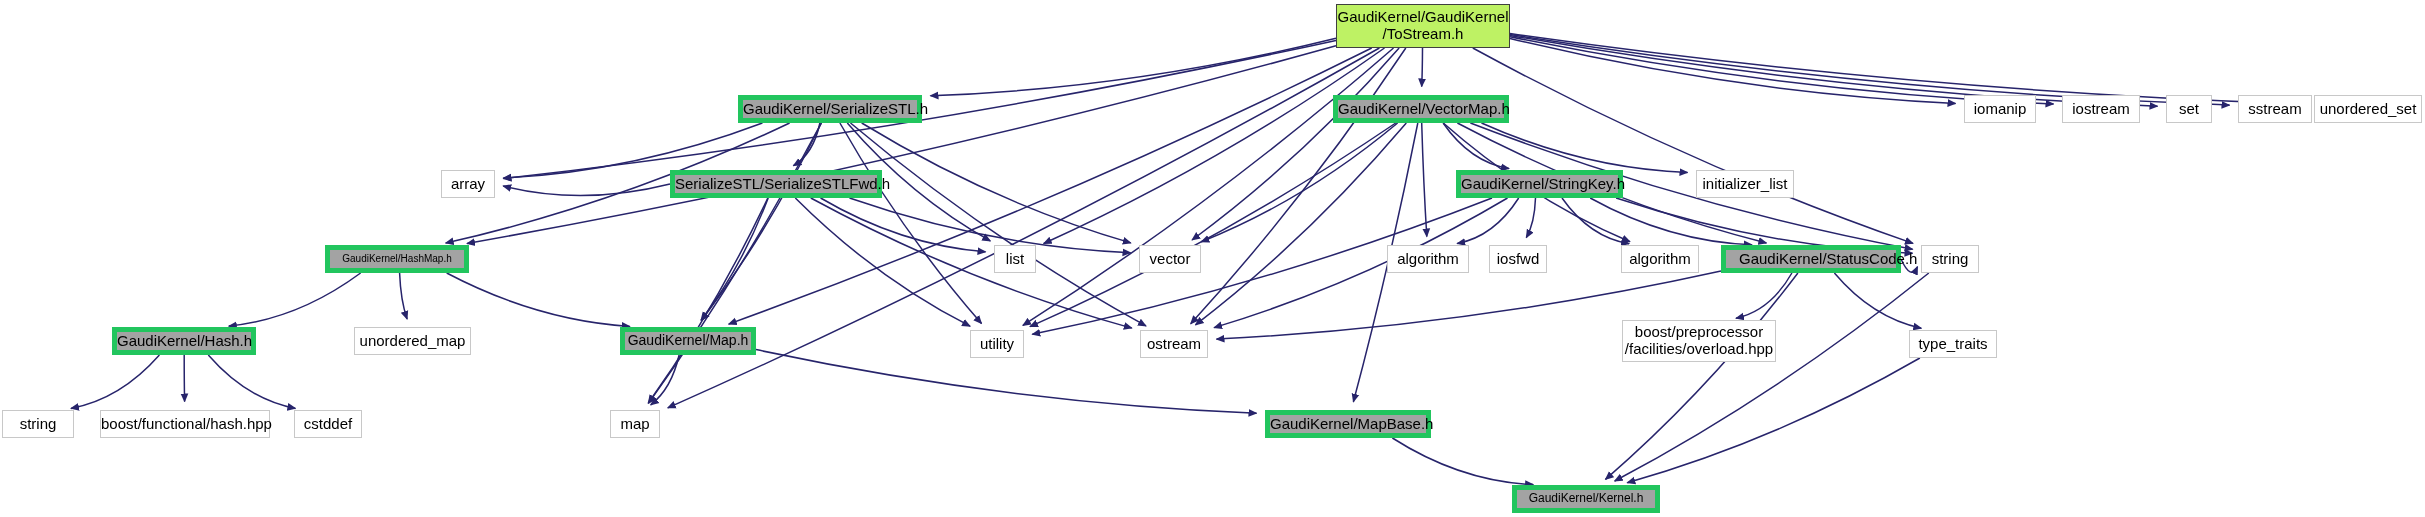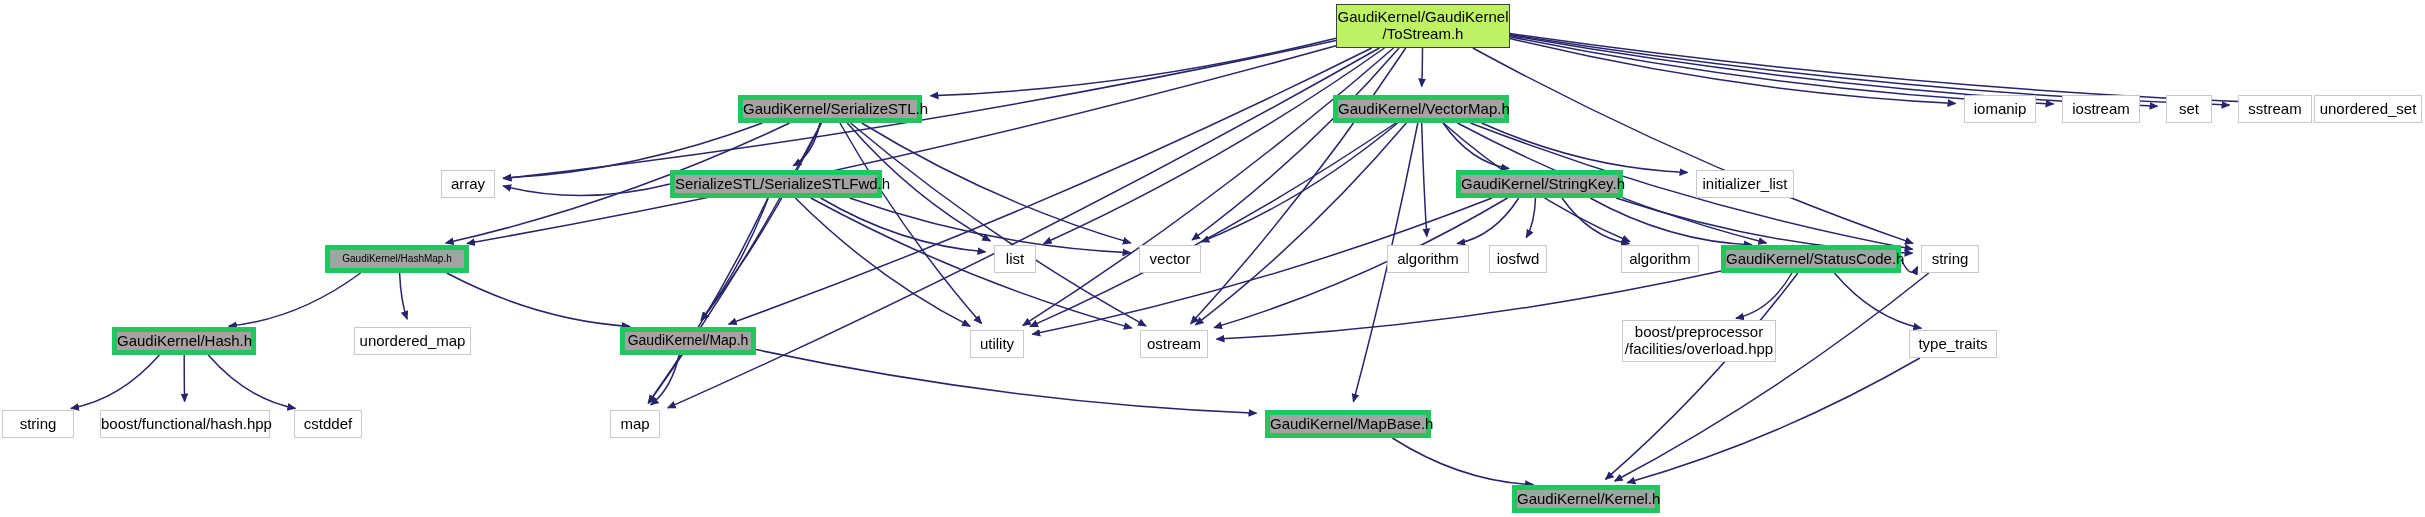--- a/index.html
+++ b/index.html
@@ -104,30 +104,30 @@
       <div class="node ext" style="left: 441px; top: 170px; width: 54px; height: 28px; font-size: 15px;"><span>array</span></div>
       <div class="node hdr" style="left: 670px; top: 170px; width: 212px; height: 28px; font-size: 15px;"><span>SerializeSTL/SerializeSTLFwd.h</span></div>
       <div class="node hdr" style="left: 1456px; top: 170px; width: 167px; height: 28px; font-size: 15px;"><span>GaudiKernel/StringKey.h</span></div>
       <div class="node ext" style="left: 1696px; top: 170px; width: 98px; height: 28px; font-size: 15px;"><span>initializer_list</span></div>
       <div class="node hdr" style="left: 325px; top: 245px; width: 144px; height: 28px; font-size: 10px;"><span>GaudiKernel/HashMap.h</span></div>
       <div class="node ext" style="left: 994px; top: 245px; width: 42px; height: 28px; font-size: 15px;"><span>list</span></div>
       <div class="node ext" style="left: 1139px; top: 245px; width: 62px; height: 28px; font-size: 15px;"><span>vector</span></div>
       <div class="node ext" style="left: 1387px; top: 245px; width: 82px; height: 28px; font-size: 15px;"><span>algorithm</span></div>
       <div class="node ext" style="left: 1489px; top: 245px; width: 58px; height: 28px; font-size: 15px;"><span>iosfwd</span></div>
       <div class="node ext" style="left: 1621px; top: 245px; width: 78px; height: 28px; font-size: 15px; justify-content: center;"><span>algorithm</span></div>
-      <div class="node hdr" style="left: 1721px; top: 245px; width: 180px; height: 28px; font-size: 15px;"><span>GaudiKernel/StatusCode.h</span></div>
+      <div class="node hdr" style="left: 1721px; top: 245px; width: 180px; height: 28px; font-size: 15px; padding-left: 13px;"><span>GaudiKernel/StatusCode.h</span></div>
       <div class="node ext" style="left: 1921px; top: 245px; width: 58px; height: 28px; font-size: 15px;"><span>string</span></div>
       <div class="node hdr" style="left: 112px; top: 327px; width: 144px; height: 28px; font-size: 15px;"><span>GaudiKernel/Hash.h</span></div>
       <div class="node ext" style="left: 354px; top: 327px; width: 117px; height: 28px; font-size: 15px;"><span>unordered_map</span></div>
       <div class="node hdr" style="left: 620px; top: 327px; width: 136px; height: 28px; font-size: 14px;"><span>GaudiKernel/Map.h</span></div>
       <div class="node ext" style="left: 970px; top: 330px; width: 54px; height: 28px; font-size: 15px;"><span>utility</span></div>
       <div class="node ext" style="left: 1140px; top: 330px; width: 68px; height: 28px; font-size: 15px;"><span>ostream</span></div>
       <div class="node ext" style="left: 1622px; top: 320px; width: 154px; height: 42px; font-size: 15px;"><span>boost/preprocessor
 /facilities/overload.hpp</span></div>
       <div class="node ext" style="left: 1909px; top: 330px; width: 88px; height: 28px; font-size: 15px;"><span>type_traits</span></div>
       <div class="node ext" style="left: 2px; top: 410px; width: 72px; height: 28px; font-size: 15px;"><span>string</span></div>
       <div class="node ext" style="left: 100px; top: 410px; width: 170px; height: 28px; font-size: 15px;"><span>boost/functional/hash.hpp</span></div>
       <div class="node ext" style="left: 294px; top: 410px; width: 68px; height: 28px; font-size: 15px;"><span>cstddef</span></div>
       <div class="node ext" style="left: 610px; top: 410px; width: 50px; height: 28px; font-size: 15px;"><span>map</span></div>
       <div class="node hdr" style="left: 1265px; top: 410px; width: 166px; height: 28px; font-size: 15px;"><span>GaudiKernel/MapBase.h</span></div>
-      <div class="node hdr" style="left: 1512px; top: 485px; width: 148px; height: 28px; font-size: 15px; align-items: center;"><span>GaudiKernel/Kernel.h</span></div>
+      <div class="node hdr" style="left: 1512px; top: 485px; width: 148px; height: 28px; font-size: 12px; align-items: center;"><span>GaudiKernel/Kernel.h</span></div>
     </div>
 </div>
 
 </body></html>

